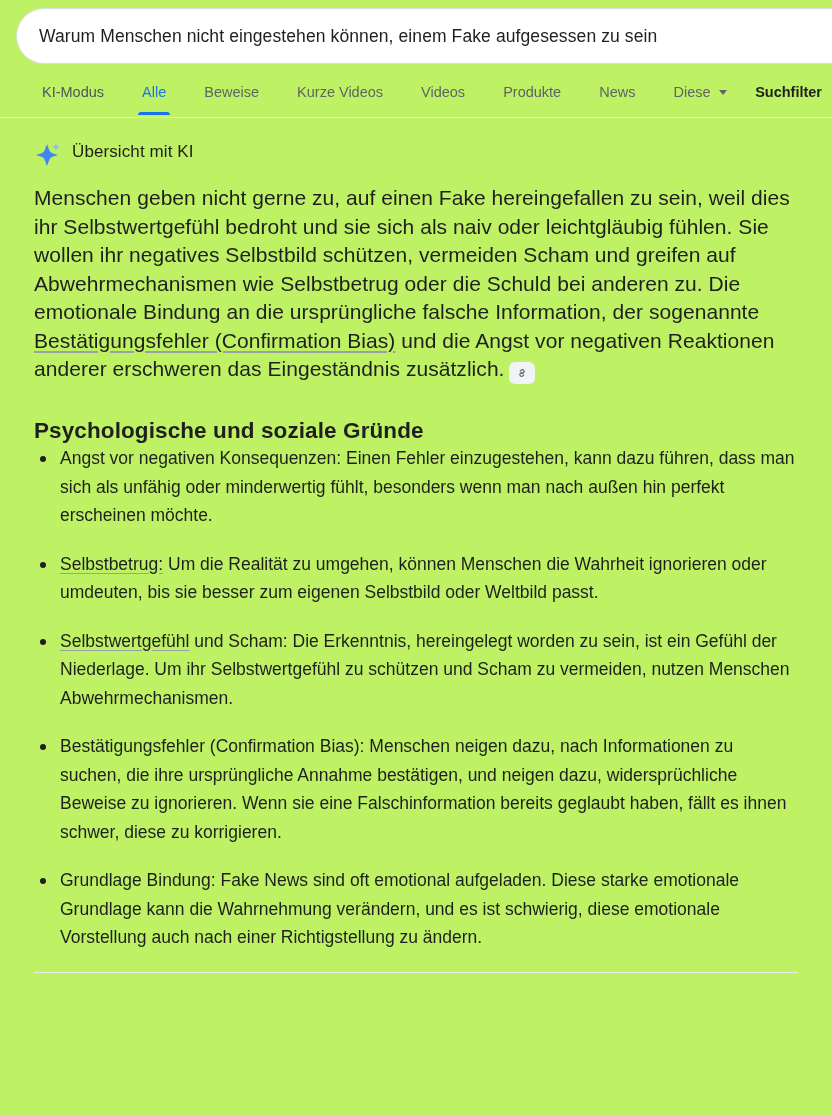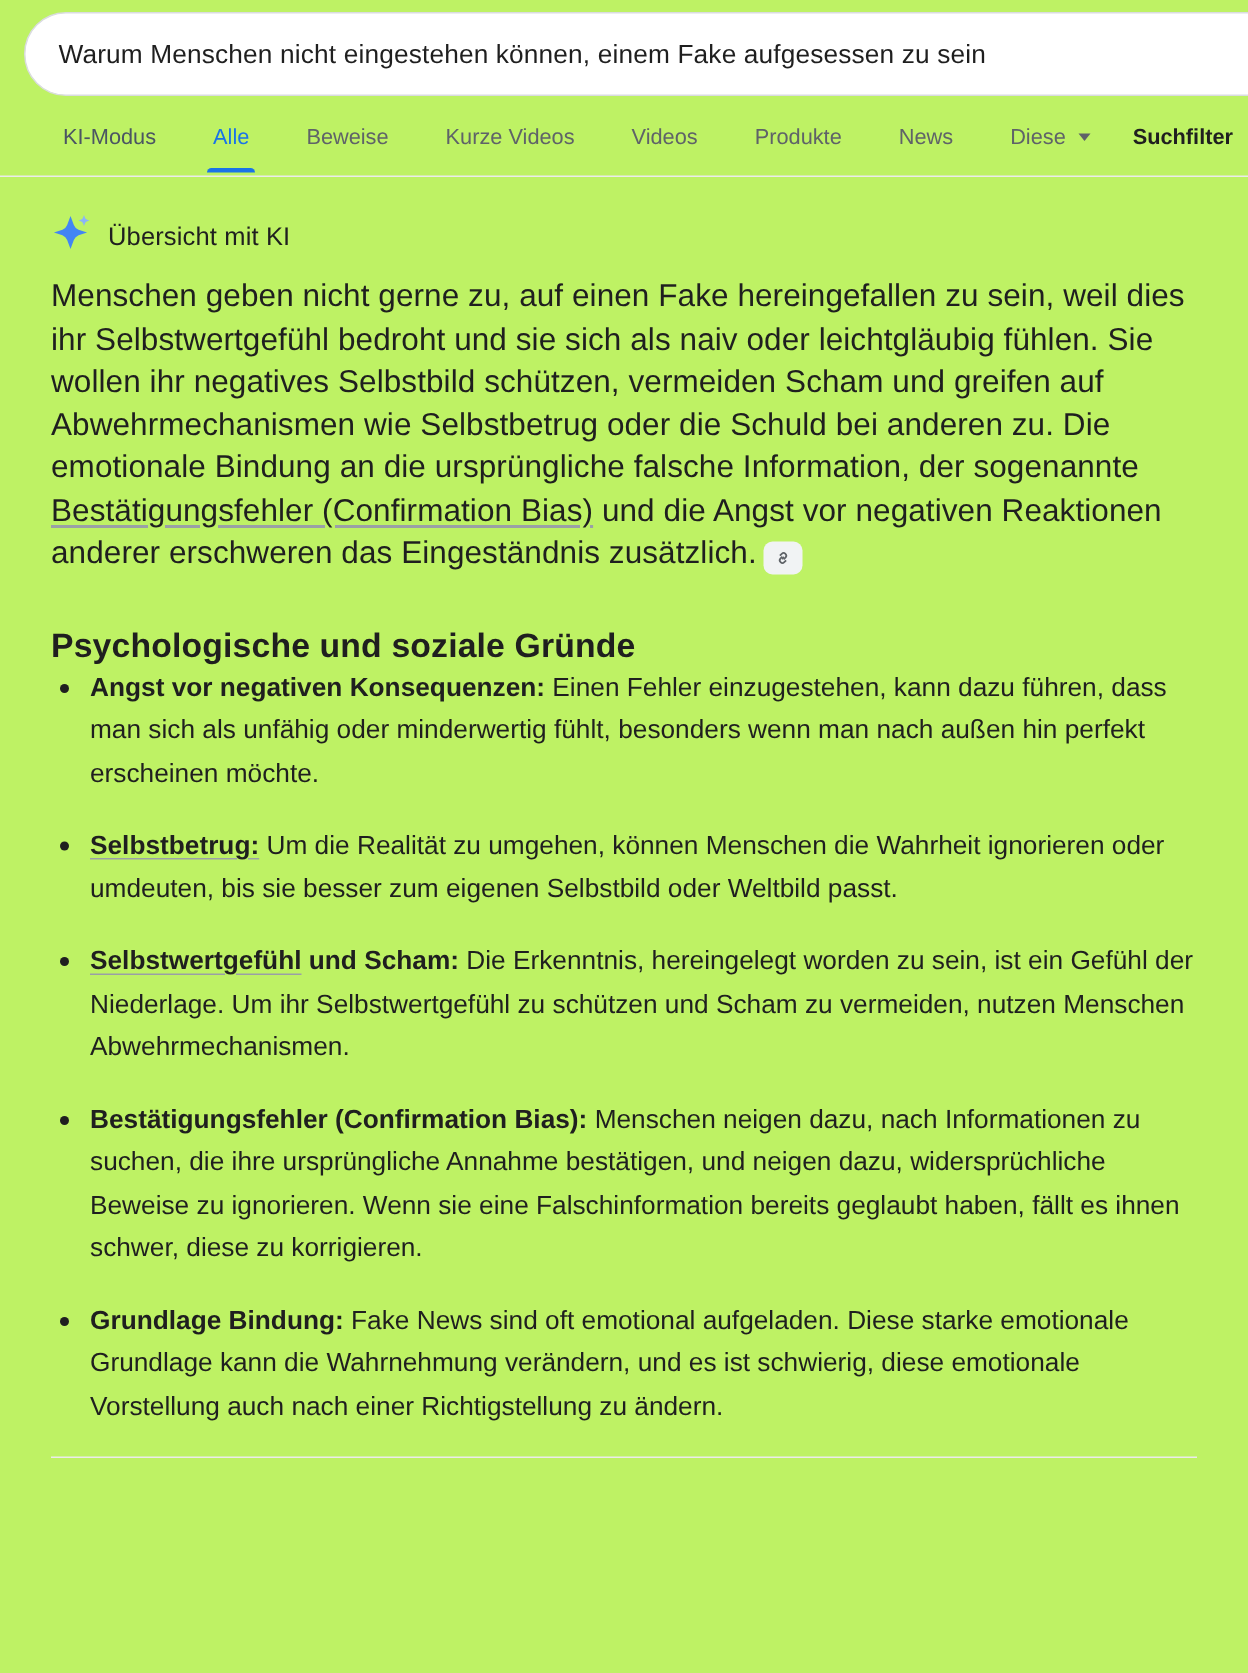--- a/index.html
+++ b/index.html
@@ -101,21 +101,21 @@
   .tab-filters .caret {
     border-top-color: #1f1f1f;
   }
 
   
   .content {
     padding: 0 36px 0 34px;
   }
   .ai-header {
     display: flex;
-    align-items: flex-end;
+    align-items: flex-start;
     gap: 12px;
     padding: 24px 0 10px 0;
   }
   .ai-spark {
     width: 26px; height: 26px;
     flex: none;
     display: block;
   }
   .ai-header-title {
     font-size: 17px;
@@ -173,21 +173,21 @@
   ul.bullets li::before {
     content: "";
     position: absolute;
     left: 6px;
     top: 12px;
     width: 6px; height: 6px;
     border-radius: 50%;
     background: #1f1f1f;
   }
   ul.bullets li b {
-    font-weight: bold;
+    font-weight: normal;
   }
   ul.bullets li b.ul {
     text-decoration: underline;
     text-underline-offset: 2.5px;
     text-decoration-color: #9aa0a6;
   }
 
   .bottom-rule {
     border-top: 1px solid #ebebeb;
     margin: 14px 34px 0 34px;

